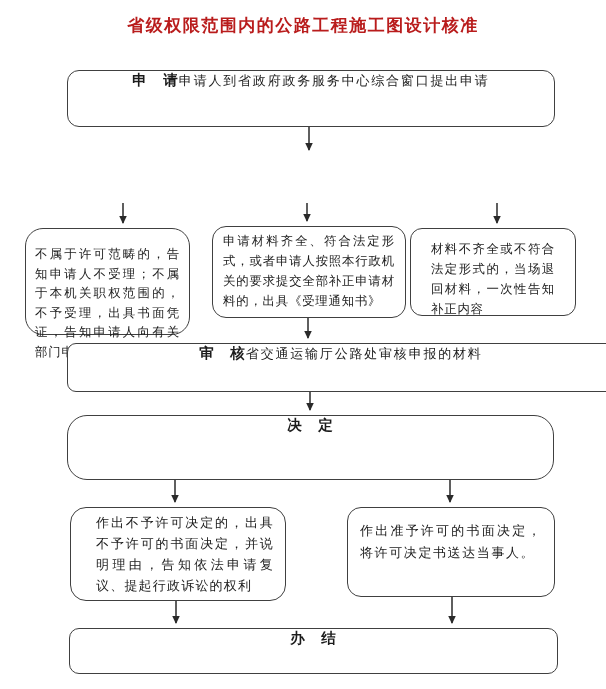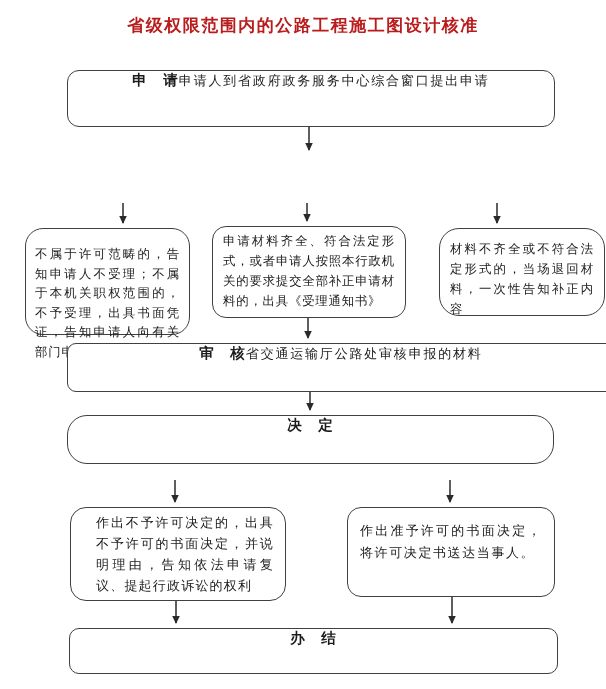--- a/index.html
+++ b/index.html
@@ -82,30 +82,30 @@
 
 
   <div class="box" style="left:25px; top:228px; width:165px; height:107px; border-radius:18px; padding:16px 9px; justify-content:center;">
     <div class="branch-body" style="line-height:19.5px;">不属于许可范畴的，告知申请人不受理；不属于本机关职权范围的，不予受理，出具书面凭证，告知申请人向有关部门申请</div>
   </div>
 
   <div class="box" style="left:212px; top:226px; width:194px; height:92px; border-radius:14px; padding:4px 10px;">
     <div class="branch-body" style="line-height:20px;">申请材料齐全、符合法定形式，或者申请人按照本行政机关的要求提交全部补正申请材料的，出具《受理通知书》</div>
   </div>
 
-  <div class="box" style="left:439px; top:228px; width:166px; height:88px; border-radius:20px; padding:4px 10px; justify-content:flex-start;">
+  <div class="box" style="left:410px; top:228px; width:166px; height:88px; border-radius:12px; padding:4px 20px; justify-content:flex-start;">
     <div class="branch-body" style="line-height:20px; margin-top:6px;">材料不齐全或不符合法定形式的，当场退回材料，一次性告知补正内容</div>
   </div>
 
   <div class="box" style="left:67px; top:343px; width:548px; height:49px; border-radius:9px;">
     <div class="box-title">审　核</div>
     <div class="box-body">省交通运输厅公路处审核申报的材料</div>
   </div>
 
-  <div class="box" style="left:67px; top:415px; width:487px; height:49px; border-radius:20px;">
+  <div class="box" style="left:67px; top:415px; width:487px; height:65px; border-radius:20px;">
     <div class="box-title">决　定</div>
   </div>
 
   <div class="box" style="left:70px; top:507px; width:216px; height:94px; border-radius:16px; padding:4px 11px;">
     <div class="branch-body" style="font-size:13px; line-height:21px; letter-spacing:1.2px;margin-left:14px;">作出不予许可决定的，出具不予许可的书面决定，并说明理由，告知依法申请复议、提起行政诉讼的权利</div>
   </div>
 
   <div class="box" style="left:347px; top:507px; width:208px; height:90px; border-radius:14px; padding:4px 12px; justify-content:center;">
     <div class="branch-body" style="font-size:13px; line-height:22px; letter-spacing:1.6px; margin-top:8px;">作出准予许可的书面决定，将许可决定书送达当事人。</div>
   </div>

